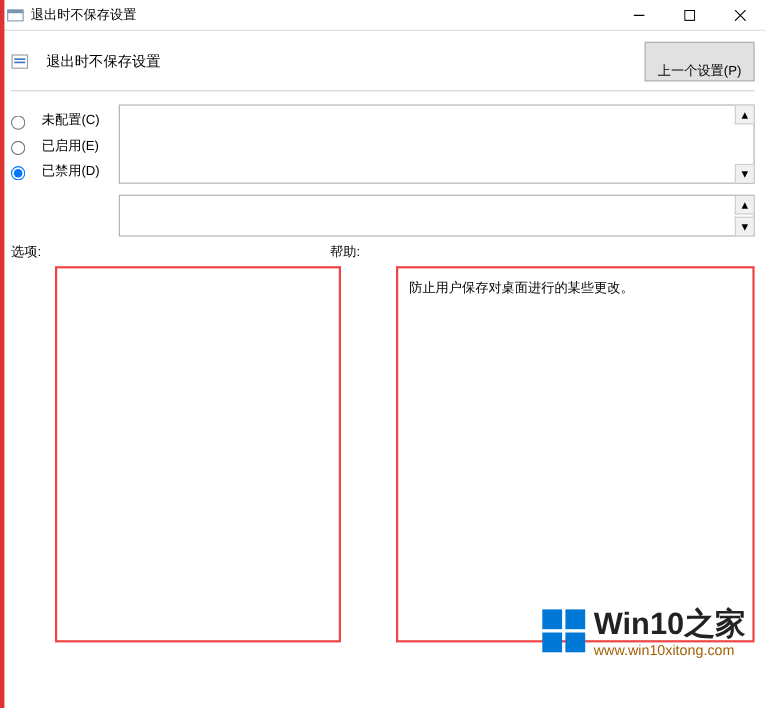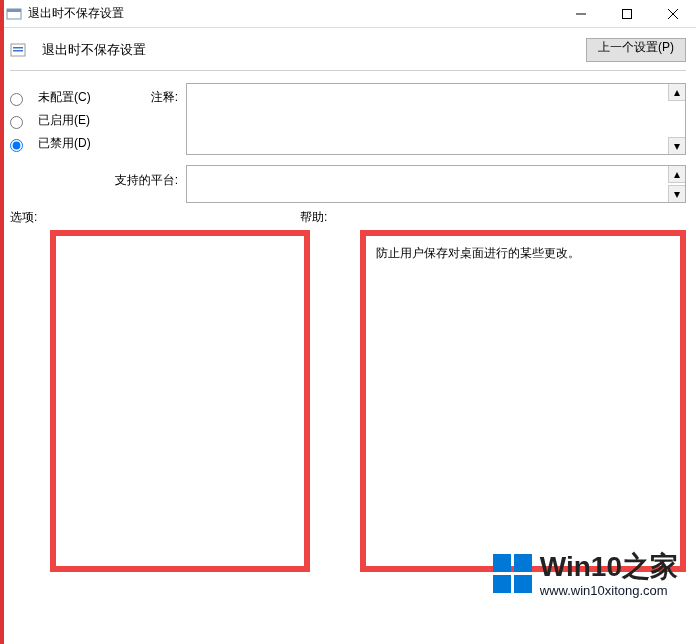--- a/index.html
+++ b/index.html
@@ -26,22 +26,22 @@
   .winctrls { margin-left:auto; display:flex; }
   .winbtn { width:46px; height:28px; display:flex; align-items:center; justify-content:center; color:#222; }
   .winbtn svg { width:10px; height:10px; }
   .header-row {
     display:flex; align-items:center; padding:10px 10px 6px 10px; gap:12px;
   }
   .header-row .policy-icon { width:16px; height:16px; margin-right:4px; }
   .header-row .policy-title { font-size:13px; }
   .nav-buttons { margin-left:auto; display:flex; gap:8px; }
   .btn {
-    min-width:100px; height:24px; border:1px solid #adadad; background:#e1e1e1;
-    font-size:12px; display:flex; align-items:flex-start; justify-content:center;
+    min-width:100px; height:36px; border:1px solid #adadad; background:#e1e1e1;
+    font-size:12px; display:flex; align-items:flex-end; justify-content:center;
     padding:0 10px; font-family:inherit;
   }
   .divider { border-top:1px solid #d0d0d0; margin:2px 10px 8px 10px; }
   .config-area { display:flex; padding:0 10px; gap:8px; }
   .radio-col { width:90px; padding-top:4px; }
   .radio-item { display:flex; align-items:flex-end; margin: 6px 0; gap:15px; }
   .radio-item input { margin:0; }
   .labels-col { width:70px; padding-top:4px; }
   .labels-col .lbl { margin:6px 0; text-align:right; }
   .fields-col { flex:1; display:flex; flex-direction:column; gap:10px; padding-top:4px;}
@@ -53,33 +53,33 @@
   .scroll-up, .scroll-down {
     position:absolute; right:0; width:17px; height:17px; background:#f0f0f0;
     display:flex; align-items:center; justify-content:center; border-left:1px solid #ccc;
   }
   .scroll-up { top:0; border-bottom:1px solid #ccc; }
   .scroll-down { bottom:0; border-top:1px solid #ccc; }
   .mid-row { display:flex; padding:6px 10px 4px 10px; }
   .mid-row .opt-lbl { width:290px; }
   .panels { display:flex; gap:10px; padding:0 10px; }
   .panel {
-    flex:1; height:342px; border:6px solid #ef4444; background:#fff; position:relative;
+    flex:1; height:342px; border:2px solid #ef4444; background:#fff; position:relative;
     padding:8px 10px; overflow:hidden;margin-left:40px;
   }
   .options-panel { width:260px; flex:0 0 260px; }
   .help-panel p { margin:0 0 12px 0; line-height:1.55; }
   .watermark {
     position:absolute; right:18px; bottom:46px; display:flex; align-items:center; gap:8px;
     color:#222;
   }
   .watermark .win-logo { display:grid; grid-template-columns:18px 18px; grid-template-rows:18px 18px; gap:3px;}
   .watermark .sq { background:#0078d7; }
   .watermark .txt-main { font-size:28px; font-weight:600;margin-top:35px; }
-  .watermark .txt-sub { font-size:13px; color:#0f172a; margin-top:-3px;}
+  .watermark .txt-sub { font-size:13px; color:#a16207; margin-top:-3px;}
 </style>
 </head>
 <body>
 
 <div class="red-edge"></div>
 
 <div class="titlebar">
   <span class="app-icon">
     <svg viewBox="0 0 16 16">
         <rect x="1" y="3" width="14" height="10" fill="#fff" stroke="#7a96b0"></rect>
@@ -133,25 +133,20 @@
     </label>
     <label class="radio-item">
       <input type="radio" name="cfg" style="">
       <span>已启用(E)</span>
     </label>
     <label class="radio-item">
       <input type="radio" name="cfg" checked="" style="">
       <span>已禁用(D)</span>
     </label>
   </div>
-  <div class="labels-col">
-    <div class="lbl">注释:</div>
-    <div style="height:54px"></div>
-    <div class="lbl">支持的平台:</div>
-  </div>
   <div class="fields-col">
     <div class="textbox comment-box">
       <span></span>
       <div class="scroll-up">▴</div>
       <div class="scroll-down">▾</div>
     </div>
     <div class="textbox platform-box">
       <div class="scroll-up">▴</div>
       <div class="scroll-down">▾</div>
     </div>

